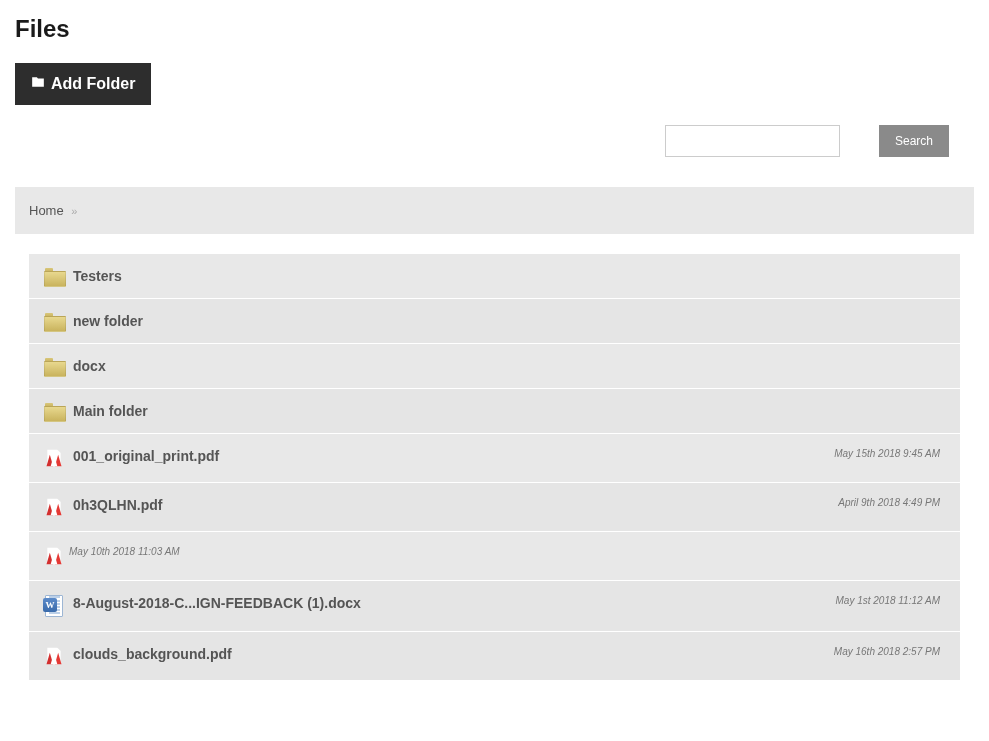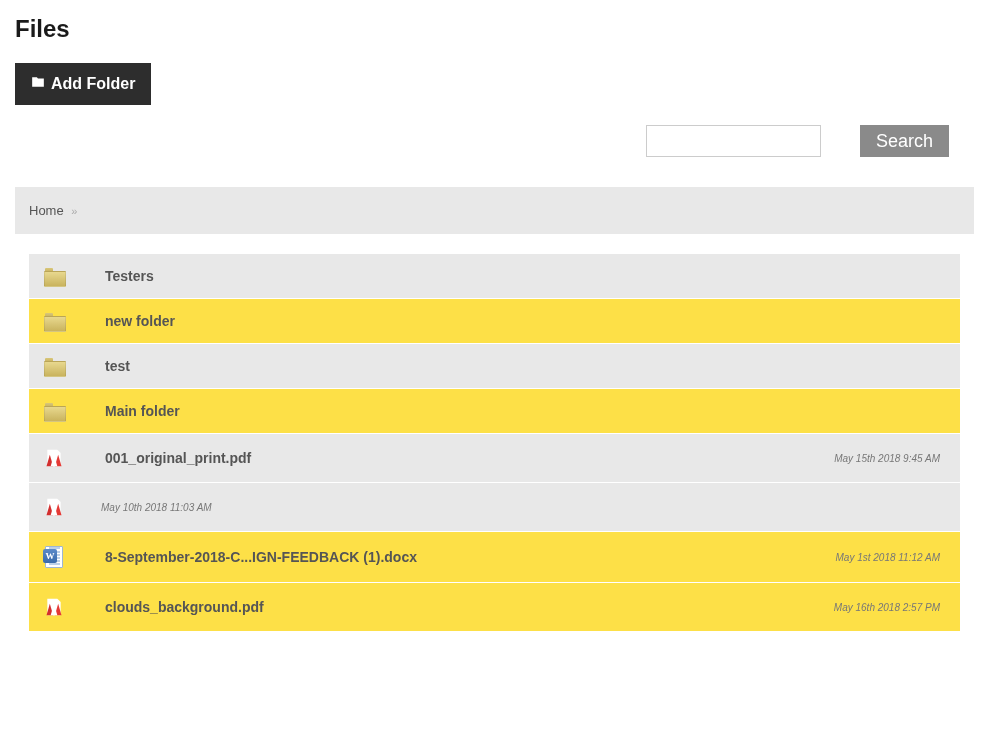--- a/index.html
+++ b/index.html
@@ -47,44 +47,42 @@
       border: 1px solid #ccc;
       padding: 4px 8px;
       font-size: 13px;
     }
     .search-btn {
       background: #8a8a8a;
       color: #fff;
       border: none;
       padding: 0 16px;
       height: 32px;
-      font-size: 18px;
+      font-size: 12px;
       cursor: pointer;
       margin-left: 34px;
     }
     .breadcrumb {
       background: #e8e8e8;
       padding: 16px 14px;
       font-size: 13px;
       color: #555;
       margin-bottom: 20px;
     }
     .breadcrumb-home { color: #555; cursor: pointer; }
     .breadcrumb-sep { color: #aaa; margin-left: 4px; font-size: 11px;}
     .file-list { padding: 0 14px; }
     .row {
       display: flex;
-      align-items: center;
       padding: 14px 10px;
       font-size: 14px;
       border-bottom: 1px solid #fff;
-      gap: 32px;
     }
     .row.odd { background: #e8e8e8; }
-    .row.even { background: #fde047; }
+    .row.even { background: #e5e5e5; }
     .row .icon-cell { width: 30px; display: flex; align-items: center; justify-content: center; }
     .row .name-cell {
       flex: 1;
       font-weight: bold;
       color: #555;
       padding-left: 4px;
       cursor: pointer;
     }
     .row .date-cell {
       font-style: italic;
@@ -198,21 +196,21 @@
       <div class="icon-cell">
         <div class="folder-icon"></div>
       </div>
       <div class="name-cell">new folder</div>
       <div class="date-cell"></div>
     </div>
     <div class="row odd">
       <div class="icon-cell">
         <div class="folder-icon"></div>
       </div>
-      <div class="name-cell">test</div>
+      <div class="name-cell">docx</div>
       <div class="date-cell"></div>
     </div>
     <div class="row even">
       <div class="icon-cell">
         <div class="folder-icon"></div>
       </div>
       <div class="name-cell">Main folder</div>
       <div class="date-cell"></div>
     </div>
     <div class="row odd">
@@ -222,20 +220,35 @@
             <path fill="#fff" d="M4 2h12l4 4v16H4z"></path>
             <path fill="#e53935" d="M4 2h12l4 4v16H4z" opacity="0"></path>
             <path fill="#d32f2f" d="M3 22 L7 8 L11 22 Z"></path>
             <path fill="#e53935" d="M13 22 L17 8 L21 22 Z"></path>
             <path fill="#ffffff" d="M8 22 L12 8 L16 22 Z"></path>
           </svg>
         </div>
       </div>
       <div class="name-cell">001_original_print.pdf</div>
       <div class="date-cell">May 15th 2018 9:45 AM</div>
+    </div>
+    <div class="row even">
+      <div class="icon-cell">
+        <div class="pdf-icon">
+          <svg viewBox="0 0 24 24">
+            <path fill="#fff" d="M4 2h12l4 4v16H4z"></path>
+            <path fill="#e53935" d="M4 2h12l4 4v16H4z" opacity="0"></path>
+            <path fill="#d32f2f" d="M3 22 L7 8 L11 22 Z"></path>
+            <path fill="#e53935" d="M13 22 L17 8 L21 22 Z"></path>
+            <path fill="#ffffff" d="M8 22 L12 8 L16 22 Z"></path>
+          </svg>
+        </div>
+      </div>
+      <div class="name-cell">0h3QLHN.pdf</div>
+      <div class="date-cell">April 9th 2018 4:49 PM</div>
     </div>
     <div class="row odd">
       <div class="icon-cell">
         <div class="pdf-icon">
           <svg viewBox="0 0 24 24">
             <path fill="#fff" d="M4 2h12l4 4v16H4z"></path>
             <path fill="#e53935" d="M4 2h12l4 4v16H4z" opacity="0"></path>
             <path fill="#d32f2f" d="M3 22 L7 8 L11 22 Z"></path>
             <path fill="#e53935" d="M13 22 L17 8 L21 22 Z"></path>
             <path fill="#ffffff" d="M8 22 L12 8 L16 22 Z"></path>
@@ -244,21 +257,21 @@
       </div>
       <div class="date-cell">May 10th 2018 11:03 AM</div>
     </div>
     <div class="row even">
       <div class="icon-cell">
         <div class="docx-icon">
           <div class="page"></div>
           <div class="badge">W</div>
         </div>
       </div>
-      <div class="name-cell">8-September-2018-C...IGN-FEEDBACK (1).docx</div>
+      <div class="name-cell">8-August-2018-C...IGN-FEEDBACK (1).docx</div>
       <div class="date-cell">May 1st 2018 11:12 AM</div>
     </div>
     <div class="row even">
       <div class="icon-cell">
         <div class="pdf-icon">
           <svg viewBox="0 0 24 24">
             <path fill="#fff" d="M4 2h12l4 4v16H4z"></path>
             <path fill="#e53935" d="M4 2h12l4 4v16H4z" opacity="0"></path>
             <path fill="#d32f2f" d="M3 22 L7 8 L11 22 Z"></path>
             <path fill="#e53935" d="M13 22 L17 8 L21 22 Z"></path>

